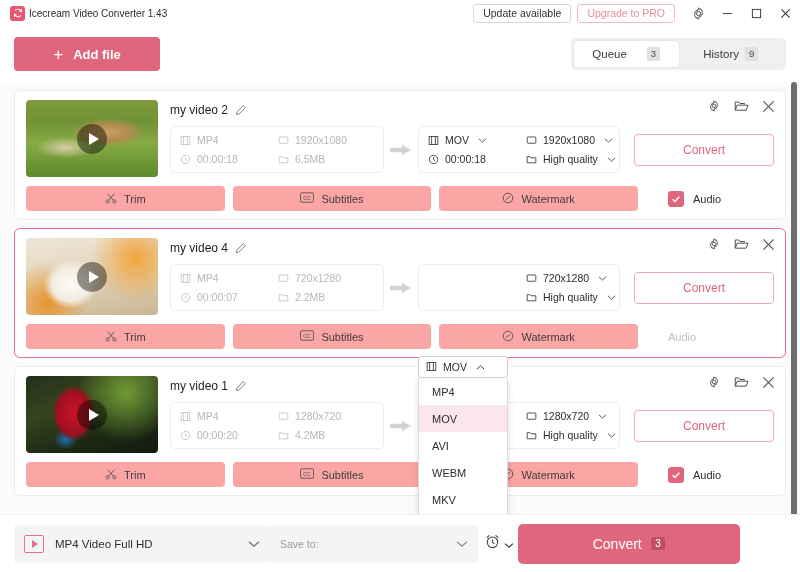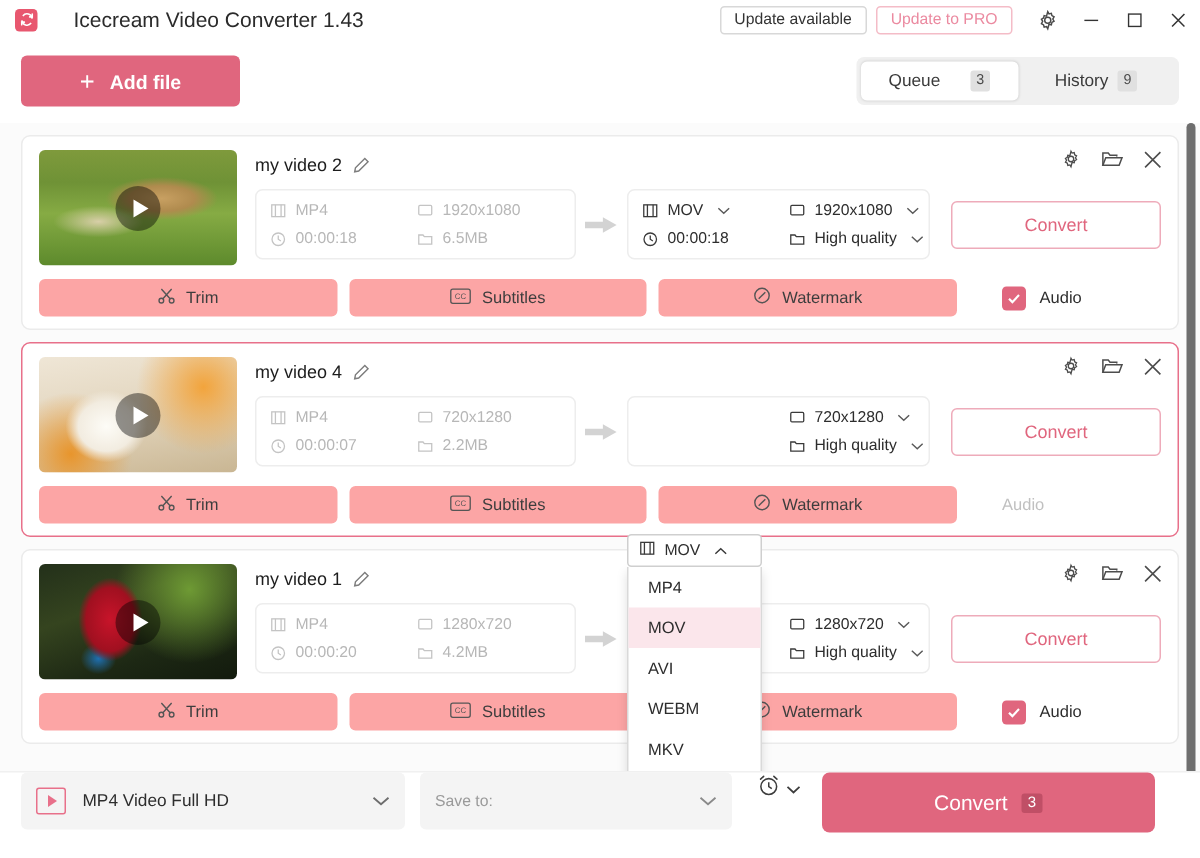--- a/index.html
+++ b/index.html
@@ -24,21 +24,21 @@
     background: #ffffff;
   }
   .app-logo {
     width: 15px; height: 15px; border-radius: 3px;
     background: #e8576f;
     display: flex; align-items: center; justify-content: center;
     color: #fff; font-size: 10px; line-height: 1;
     flex: 0 0 auto;
   }
   .app-title {
-    margin-left: 24px; font-size: 14px; color: #2b2b2b;
+    margin-left: 4px; font-size: 10px; color: #2b2b2b;
     white-space: nowrap;
   }
   .titlebar-right {
     margin-left: auto; display: flex; align-items: center; height: 100%;
   }
   .tb-btn {
     font-size: 10.5px; height: 19px; padding: 0 9px;
     display: flex; align-items: center;
     border: 1px solid #d8d8d8; border-radius: 3px;
     background: #fff; color: #333; white-space: nowrap;
@@ -252,22 +252,22 @@
   .dd-item {
     height: 27px; display: flex; align-items: center;
     padding-left: 13px; font-size: 11px; color: #2d2d2d;
   }
   .dd-item.hl { background: #fbe6eb; }
 
   
   .footer {
     height: 58px; flex: 0 0 58px;
     background: #ffffff;
-    display: flex; align-items: flex-start;
-    padding: 0 14px; gap: 10px;
+    display: flex; align-items: center;
+    padding: 0 14px; 
     border-top: 1px solid #f0f0f0;
   }
   .preset {
     width: 256px; height: 38px;
     background: #f4f4f4; border-radius: 4px;
     display: flex; align-items: center; padding: 0 10px; gap: 11px;
     font-size: 11.5px; color: #2d2d2d;
   }
   .preset .pchev { margin-left: auto; color: #6d6d6d; display: flex; }
   .preset-ico {
@@ -314,21 +314,21 @@
     <span class="app-logo">
       <svg width="10" height="10" viewBox="0 0 16 16" fill="none" stroke="#fff" stroke-width="1.7">
         <path d="M13.5 7A5.5 5.5 0 0 0 3.6 4.2M2.5 9A5.5 5.5 0 0 0 12.4 11.8"></path>
         <path d="M13.6 2.3V5.2H10.8M2.4 13.7V10.8H5.2" stroke-linecap="round"></path>
       </svg>
     </span>
     <span class="app-title">Icecream Video Converter 1.43</span>
 
     <div class="titlebar-right">
       <button class="tb-btn">Update available</button>
-      <button class="tb-btn pro">Update to PRO</button>
+      <button class="tb-btn pro">Upgrade to PRO</button>
       <span class="tb-icon gear">
         <svg width="15" height="15" viewBox="0 0 20 20" fill="none" stroke="#4a4a4a" stroke-width="1.3">
           <circle cx="10" cy="10" r="2.7"></circle>
           <path d="M10 2.4l1.1 1.9 2.1-.5.5 2.1 1.9 1.1-1.1 1.9 1.1 1.9-1.9 1.1-.5 2.1-2.1-.5L10 17.6l-1.1-1.9-2.1.5-.5-2.1-1.9-1.1L5.5 11 4.4 9.1l1.9-1.1.5-2.1 2.1.5z"></path>
         </svg>
       </span>
       <span class="win-btn">
         <svg width="11" height="11" viewBox="0 0 12 12">
             <rect x="1" y="5.6" width="10" height="1" fill="#333"></rect>
           </svg>

